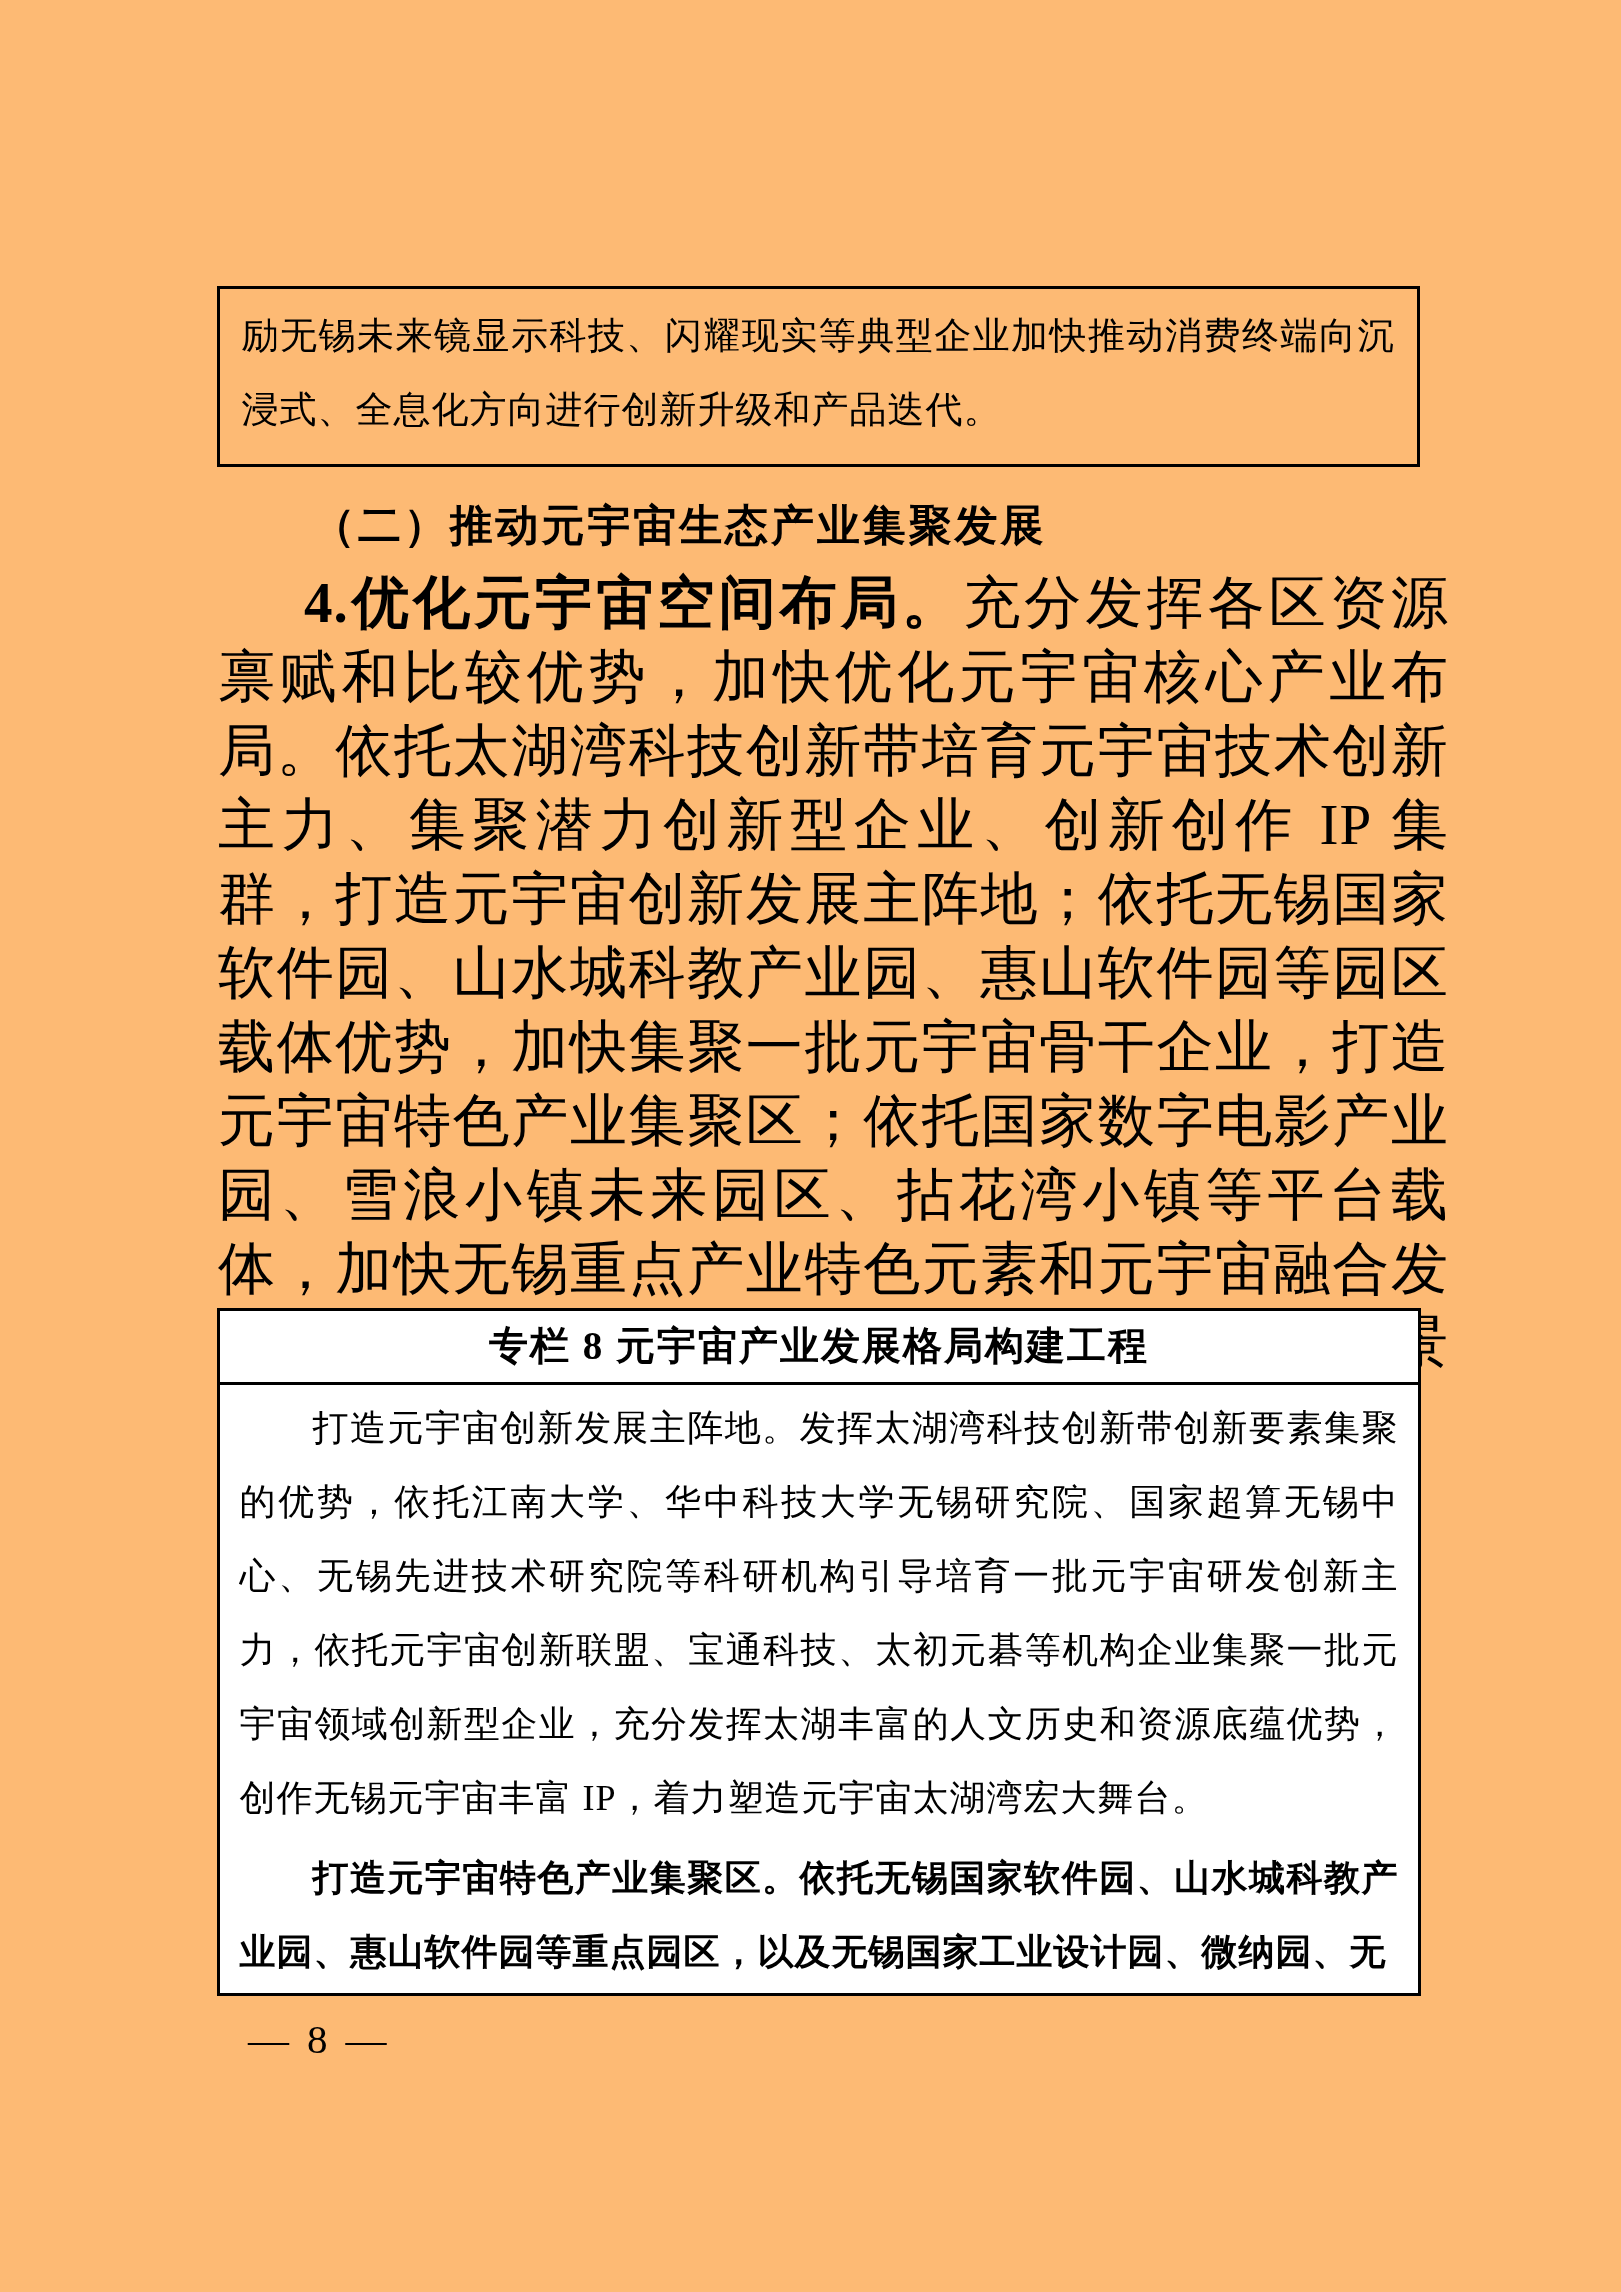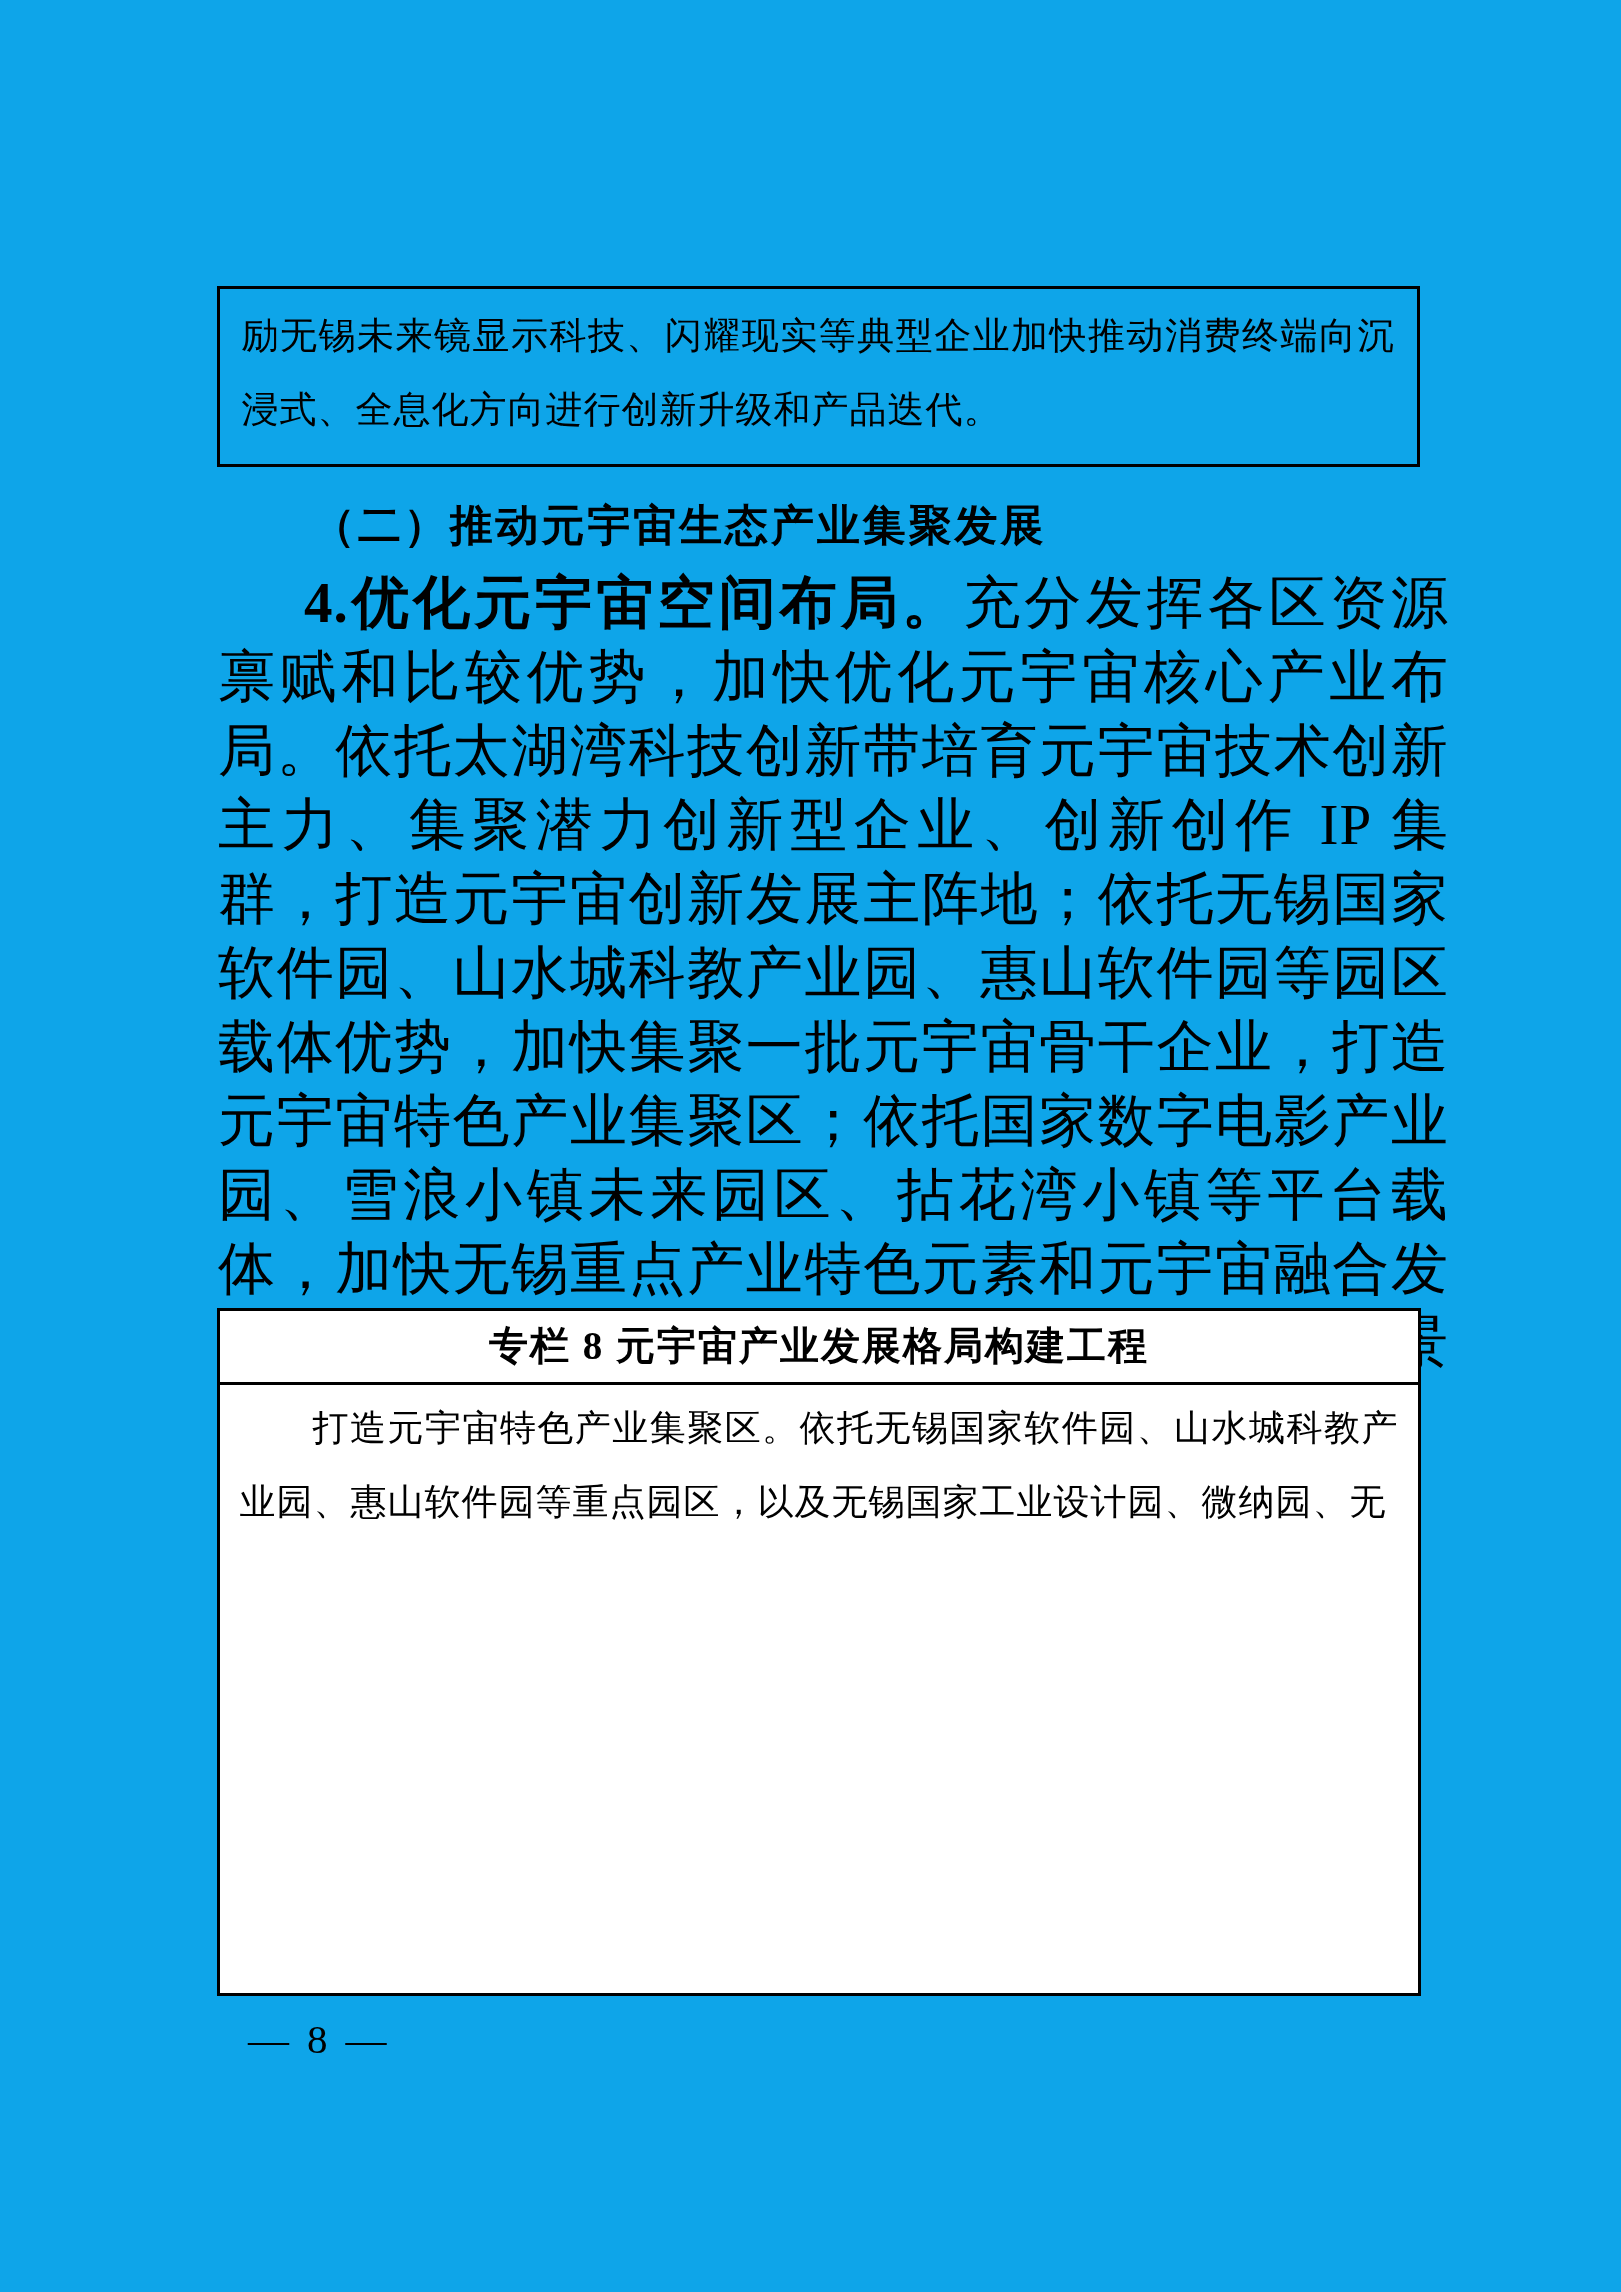--- a/index.html
+++ b/index.html
@@ -1,21 +1,21 @@
 <!DOCTYPE html>
 <html><head>
 <meta charset="utf-8">
 <style>
   html, body { margin: 0; padding: 0; background: #e8e8e8; }
   .page {
     position: relative;
     width: 1621px;
     height: 2293px;
     margin: 0 auto;
-    background: #0ea5e9;
+    background: #fdba74;
     color: #000000;
     font-family: "Liberation Serif", "DejaVu Serif", serif;
     overflow: hidden;
   }
 
   
   .cont-box {
     position: absolute;
     left: 217px;
     top: 286px;
@@ -116,20 +116,21 @@
     <p>励无锡未来镜显示科技、闪耀现实等典型企业加快推动消费终端向沉浸式、全息化方向进行创新升级和产品迭代。</p>
   </div>
 
   <h2 class="section-heading">（二）推动元宇宙生态产业集聚发展</h2>
 
   <p class="body-para"><span class="lead">4.优化元宇宙空间布局。</span><span>充分发挥各区资源禀赋和比较优势，加快优化元宇宙核心产业布局。依托太湖湾科技创新带培育元宇宙技术创新主力、集聚潜力创新型企业、创新创作 IP 集群，打造元宇宙创新发展主阵地；依托无锡国家软件园、山水城科教产业园、惠山软件园等园区载体优势，加快集聚一批元宇宙骨干企业，打造元宇宙特色产业集聚区；依托国家数字电影产业园、雪浪小镇未来园区、拈花湾小镇等平台载体，加快无锡重点产业特色元素和元宇宙融合发展，生动演绎元宇宙内涵，打造元宇宙应用场景示范区。〔责任单位：各市（县）区人民政府、无锡经开区管委会、市工业和信息化局〕</span></p>
 
   <div class="column-box">
     <div class="column-title">专栏 8  元宇宙产业发展格局构建工程</div>
     <div class="column-body">
+      <p>打造元宇宙创新发展主阵地。发挥太湖湾科技创新带创新要素集聚的优势，依托江南大学、华中科技大学无锡研究院、国家超算无锡中心、无锡先进技术研究院等科研机构引导培育一批元宇宙研发创新主力，依托元宇宙创新联盟、宝通科技、太初元碁等机构企业集聚一批元宇宙领域创新型企业，充分发挥太湖丰富的人文历史和资源底蕴优势，创作无锡元宇宙丰富 IP，着力塑造元宇宙太湖湾宏大舞台。</p>
       <p>打造元宇宙特色产业集聚区。依托无锡国家软件园、山水城科教产业园、惠山软件园等重点园区，以及无锡国家工业设计园、微纳园、无</p>
     </div>
   </div>
 
   <div class="page-number">— 8 —</div>
 
 </div>
 
 
 </body></html>

